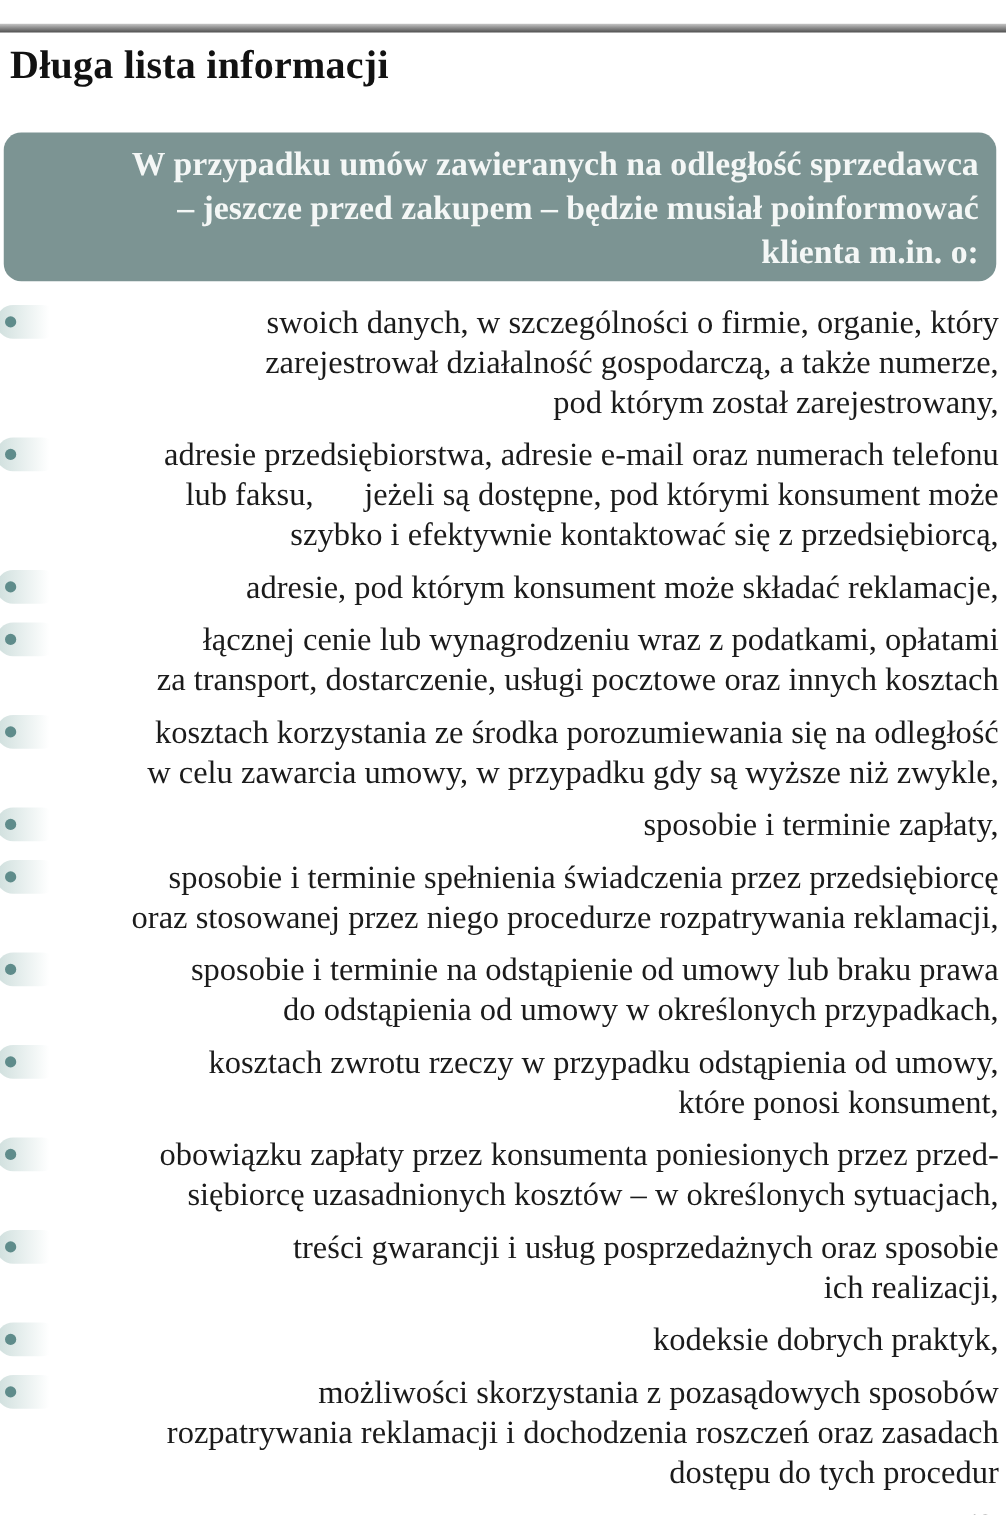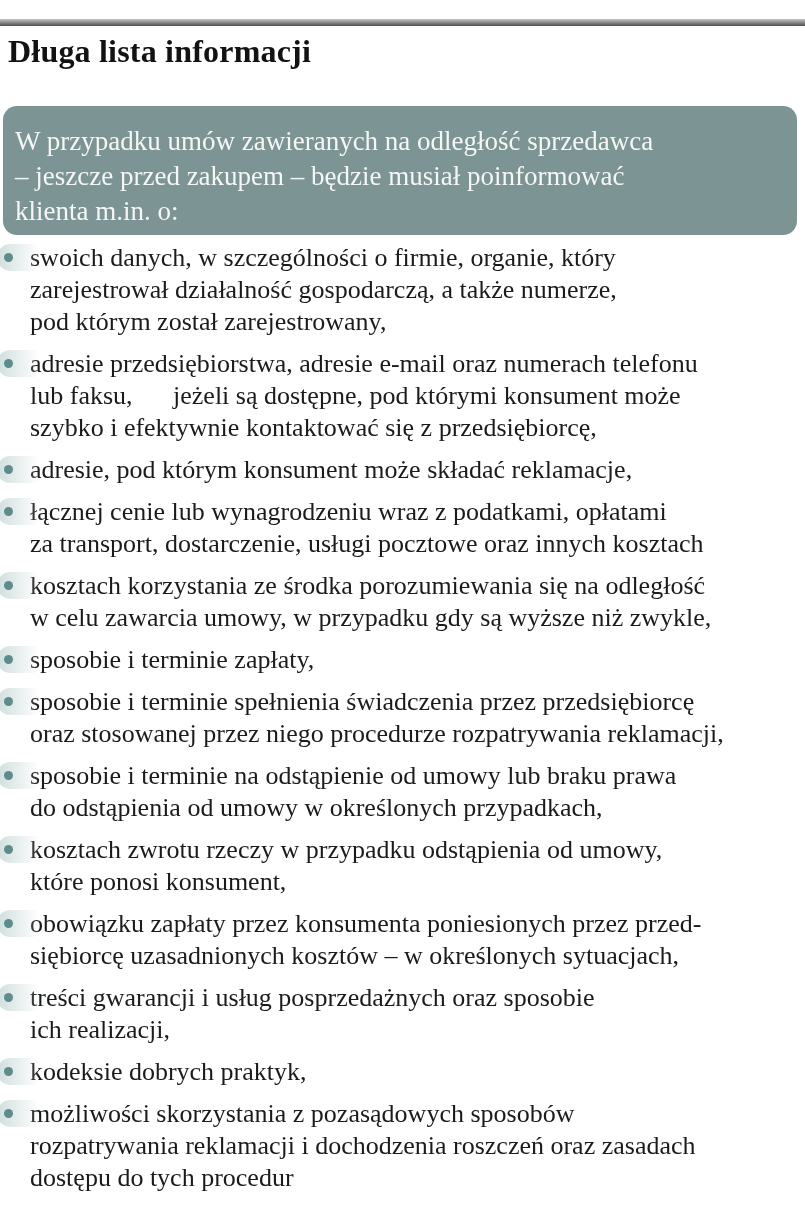--- a/index.html
+++ b/index.html
@@ -3,37 +3,37 @@
 <meta charset="utf-8">
 <style>
   html,body{margin:0;padding:0;}
   body{
     width:805px;height:1212px;
     background:#ffffff;
     font-family:"Liberation Serif","DejaVu Serif",serif;
     position:relative;
     overflow:hidden;
   }
-  .page{position:absolute;inset:0;}
+  .page{position:absolute;inset:0;text-align:right;}
   .top-rule{
     position:absolute;left:0;top:19px;width:805px;height:7px;
     background:linear-gradient(180deg,#c6c6c6 0%,#8f8f8f 45%,var(--rule,#4f4f4f) 100%);
   }
   .page-title{
     position:absolute;left:8px;top:33px;margin:0;
     font-size:32px;font-weight:bold;color:#121212;
     letter-spacing:0.2px;
   }
   .intro{
     position:absolute;left:3px;top:106px;width:794px;box-sizing:border-box;
     background:var(--box-bg,#7c9493);
     color:var(--box-fg,#f4f7f6);
     border-radius:14px;
-    padding:18px 14px 6px 12px;
-    font-size:27px;font-weight:normal;line-height:35px;
+    padding:8px 14px 6px 12px;
+    font-size:27px;font-weight:bold;line-height:35px;
     white-space:pre-line;
   }
   .info-list{
     position:absolute;left:0;top:242px;width:805px;
     margin:0;padding:0;list-style:none;
   }
   .item{
     position:relative;
     padding-left:30px;
     margin:0 6px 10px 0;
@@ -64,21 +64,21 @@
   <h1 class="page-title">Długa lista informacji</h1>
   <div class="intro">W przypadku umów zawieranych na odległość sprzedawca
 – jeszcze przed zakupem – będzie musiał poinformować
 klienta m.in. o:</div>
   <ul class="info-list">
       <li class="item"><span class="bullet"></span><span class="item-text"><span>swoich danych, w szczególności o firmie, organie, który
 zarejestrował działalność gospodarczą, a także numerze,
 pod którym został zarejestrowany,</span></span></li>
       <li class="item"><span class="bullet"></span><span class="item-text"><span>adresie przedsiębiorstwa, adresie e-mail oraz numerach telefonu
 lub faksu, </span><span class="bold">jeżeli są dostępne</span><span>, pod którymi konsument może
-szybko i efektywnie kontaktować się z przedsiębiorcę,</span></span></li>
+szybko i efektywnie kontaktować się z przedsiębiorcą,</span></span></li>
       <li class="item"><span class="bullet"></span><span class="item-text"><span>adresie, pod którym konsument może składać reklamacje,</span></span></li>
       <li class="item"><span class="bullet"></span><span class="item-text"><span>łącznej cenie lub wynagrodzeniu wraz z podatkami, opłatami
 za transport, dostarczenie, usługi pocztowe oraz innych kosztach</span></span></li>
       <li class="item"><span class="bullet"></span><span class="item-text"><span>kosztach korzystania ze środka porozumiewania się na odległość
 w celu zawarcia umowy, w przypadku gdy są wyższe niż zwykle,</span></span></li>
       <li class="item"><span class="bullet"></span><span class="item-text"><span>sposobie i terminie zapłaty,</span></span></li>
       <li class="item"><span class="bullet"></span><span class="item-text"><span>sposobie i terminie spełnienia świadczenia przez przedsiębiorcę
 oraz stosowanej przez niego procedurze rozpatrywania reklamacji,</span></span></li>
       <li class="item"><span class="bullet"></span><span class="item-text"><span>sposobie i terminie na odstąpienie od umowy lub braku prawa
 do odstąpienia od umowy w określonych przypadkach,</span></span></li>

